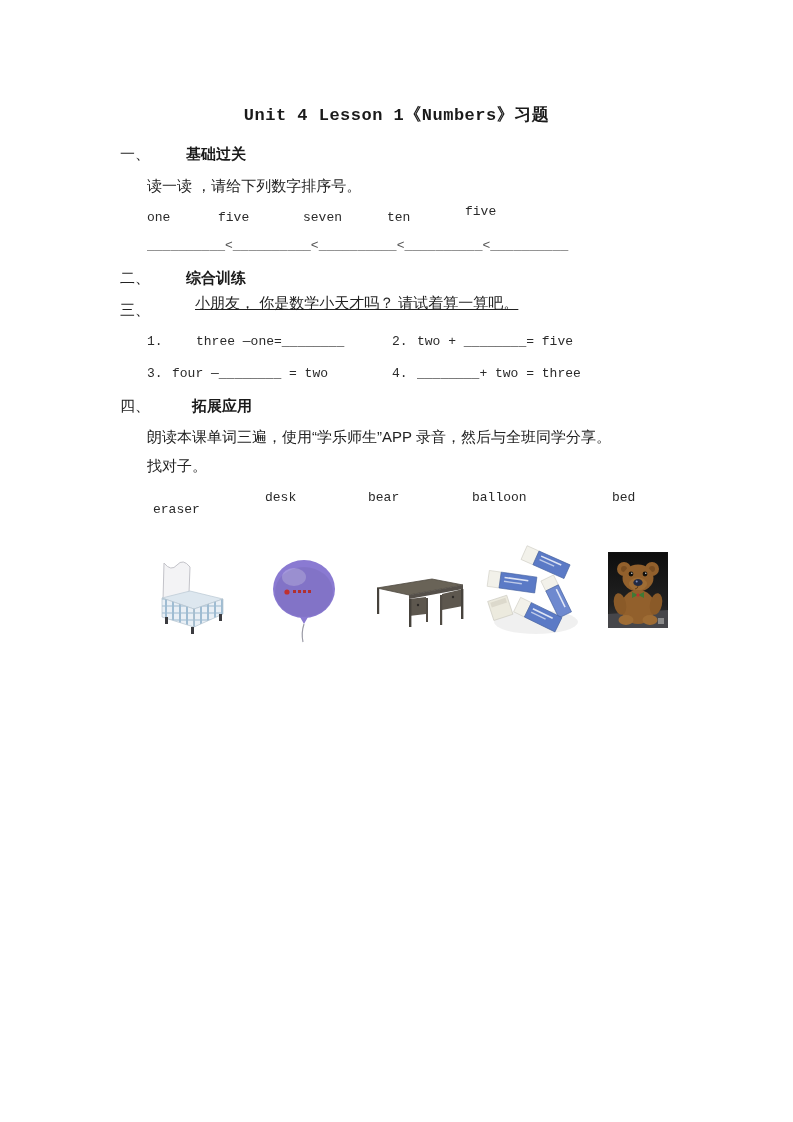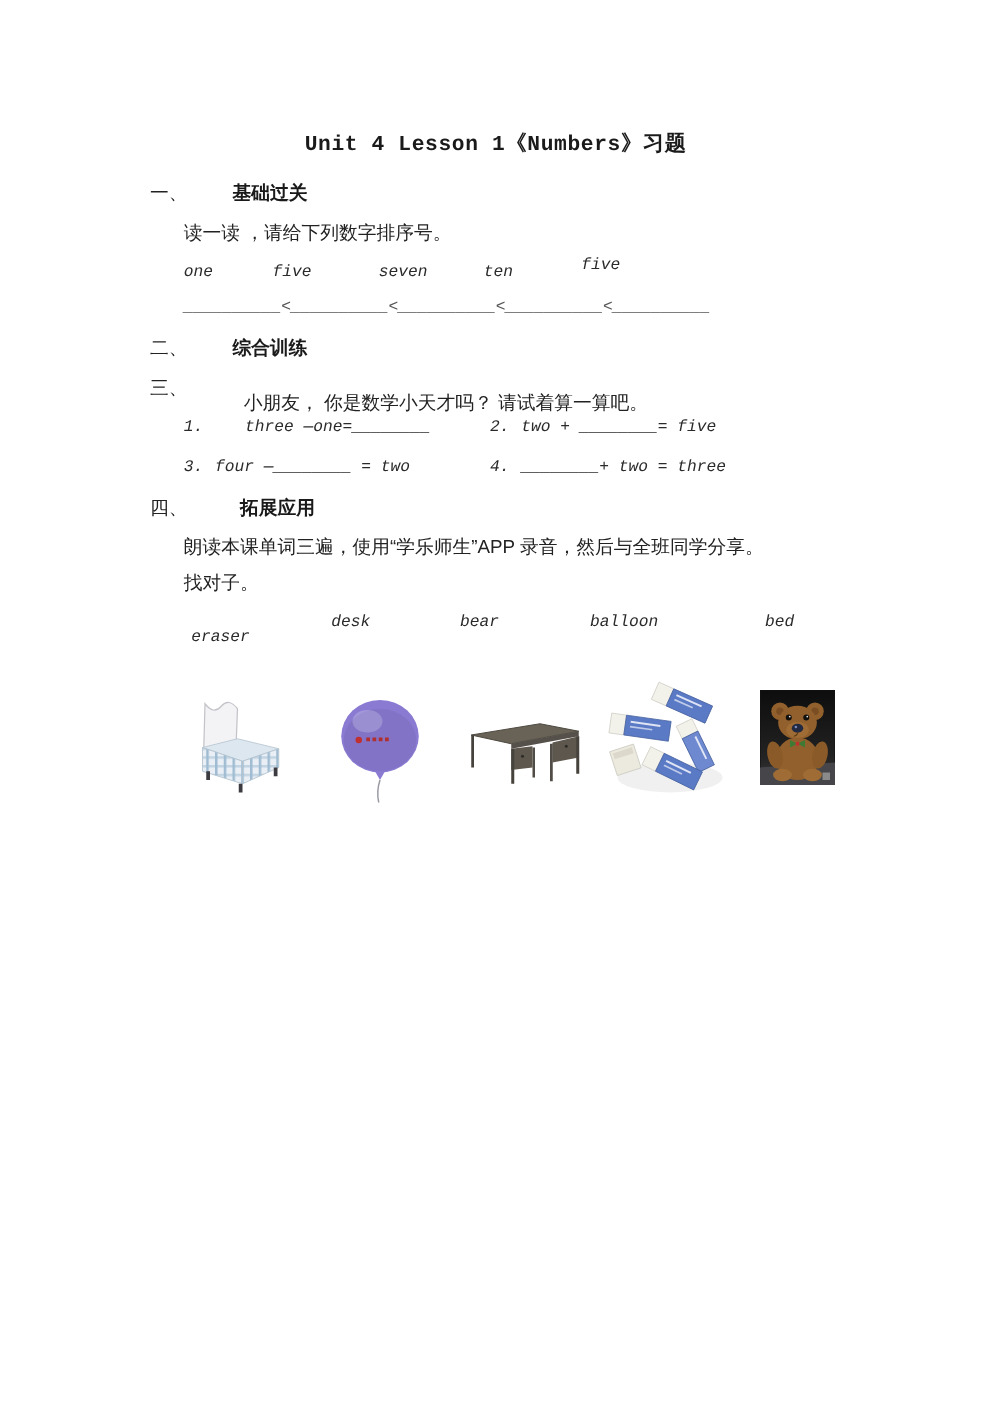--- a/index.html
+++ b/index.html
@@ -17,21 +17,21 @@
   .title {
     position:absolute; top:103px; left:0; width:793px;
     text-align:center; font-size:17px; font-weight:600; color:#1a1a1a;
     font-family:"Liberation Mono","DejaVu Sans Mono",monospace;
     letter-spacing:0.5px;
   }
   .cn { font-size:15px; color:#222; }
   .cn-b { font-size:15px; font-weight:bold; color:#1a1a1a;margin-left:40px; }
   .en {
     font-family:"Liberation Mono","DejaVu Sans Mono",monospace;
-    font-size:13px; color:#2a2a2a;font-style:italic;
+    font-size:13px; color:#2a2a2a;
   }
   .blankline { color:#555; }
   svg { display:block; }
 </style>
 </head>
 <body>
 
 <div class="page">
 
   <div class="title">Unit 4 Lesson 1《Numbers》习题</div>
@@ -45,21 +45,21 @@
   <span class="abs en" style="left:303px; top:210px;">seven</span>
   <span class="abs en" style="left:387px; top:210px;">ten</span>
   <span class="abs en" style="left:465px; top:204px;">five</span>
 
   <span class="abs en blankline" style="left:147px; top:238px;">__________&lt;__________&lt;__________&lt;__________&lt;__________</span>
 
   <span class="abs cn" style="left:120px; top:269px;">二、</span>
   <span class="abs cn-b" style="left:146px; top:269px;">综合训练</span>
 
   <span class="abs cn" style="left:120px; top:301px;">三、</span>
-  <span class="abs cn" style="left:195px; top:313px;">小朋友， 你是数学小天才吗？ 请试着算一算吧。</span>
+  <span class="abs cn" style="left:195px; top:294px;text-decoration:underline;">小朋友， 你是数学小天才吗？ 请试着算一算吧。</span>
 
   <span class="abs en" style="left:147px; top:334px;">1.</span>
   <span class="abs en" style="left:172px; top:334px;margin-left:24px;">three —one=________</span>
   <span class="abs en" style="left:392px; top:334px;">2.</span>
   <span class="abs en" style="left:417px; top:334px;">two + ________= five</span>
   <span class="abs en" style="left:147px; top:366px;">3.</span>
   <span class="abs en" style="left:172px; top:366px;">four —________ = two</span>
   <span class="abs en" style="left:392px; top:366px;">4.</span>
   <span class="abs en" style="left:417px; top:366px;">________+ two = three</span>
 

